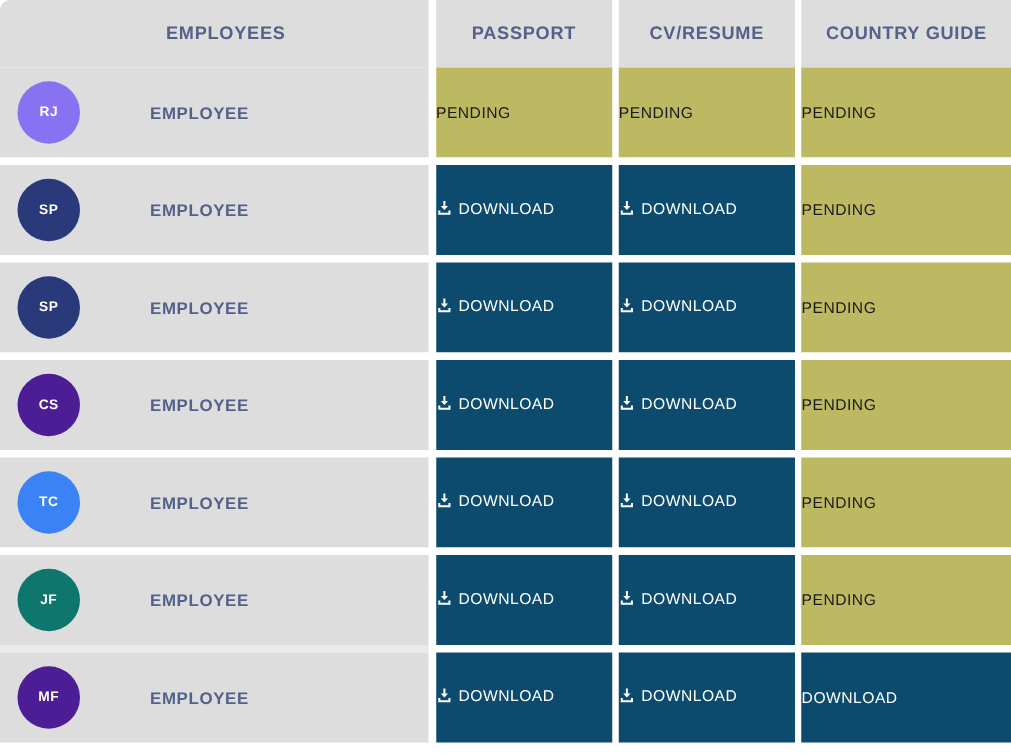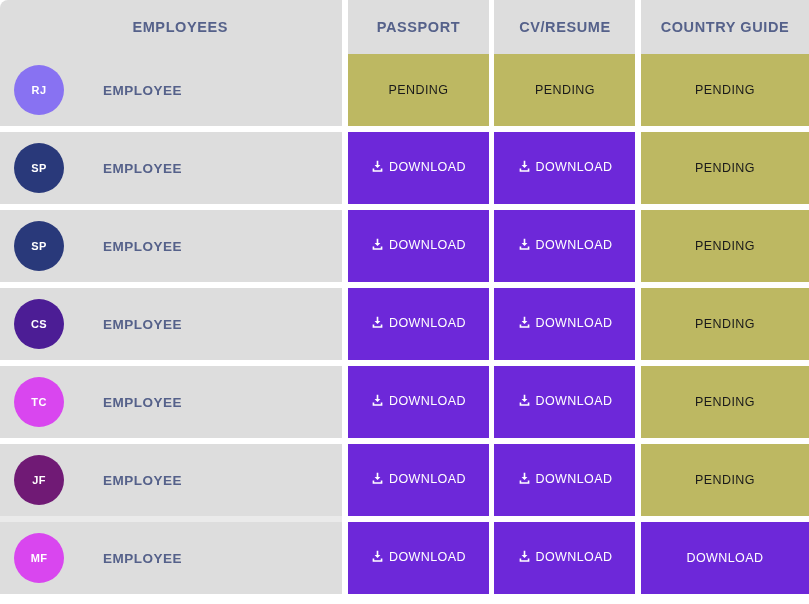--- a/index.html
+++ b/index.html
@@ -74,43 +74,43 @@
     border-radius: 50%;
     display: flex;
     align-items: center;
     justify-content: center;
     color: #ffffff;
     font-size: 11px;
     font-weight: bold;
     letter-spacing: 0.4px;
   }
   .emp-name {
-    margin-left: 39px;
+    margin-left: 56px;
     color: #55618a;
     font-size: 13.5px;
     font-weight: bold;
     letter-spacing: 0.5px;
     white-space: nowrap;
     overflow: hidden;
     width: 96px;
   }
 
   
   .status-cell {
-    text-align: center;
+    text-align: left;
     font-size: 12.5px;
     letter-spacing: 0.4px;
   }
   .status-pending {
     background: #bdb862;
     color: #1a1a1a;
   }
   .status-complete,
   .status-download {
-    background: #6d28d9;
+    background: #0c4a6e;
     color: #ffffff;
     margin-top: 28px;
   }
   .status-download .dl-label {
     display: inline-flex;
     align-items: center;
     justify-content: center;
     gap: 5px;
     font-weight: normal;
   }
@@ -282,21 +282,21 @@
         <td></td>
         <td></td>
         <td></td>
         <td></td>
         <td></td>
         <td></td>
       </tr>
       <tr class="rec-row">
         <td class="cell emp-cell">
           <div class="emp-inner">
-            <div class="avatar" style="background:#d946ef">
+            <div class="avatar" style="background:#3b82f6">
               <span>TC</span>
             </div>
             <div class="emp-name">EMPLOYEE</div>
           </div>
         </td>
         <td class="cell cell-gap"></td>
         <td class="cell status-cell status-download"><span class="dl-label">
             <span class="dl-icon">
               <svg viewBox="0 0 16 16" width="13" height="13" aria-hidden="true">
                 <path fill="#ffffff" d="M7 1h2v5h2.6L8 9.9 4.4 6H7V1z"></path>
@@ -323,21 +323,21 @@
         <td></td>
         <td></td>
         <td></td>
         <td></td>
         <td></td>
         <td></td>
       </tr>
       <tr class="rec-row">
         <td class="cell emp-cell">
           <div class="emp-inner">
-            <div class="avatar" style="background:#701a75">
+            <div class="avatar" style="background:#0f766e">
               <span>JF</span>
             </div>
             <div class="emp-name">EMPLOYEE</div>
           </div>
         </td>
         <td class="cell cell-gap"></td>
         <td class="cell status-cell status-download"><span class="dl-label">
             <span class="dl-icon">
               <svg viewBox="0 0 16 16" width="13" height="13" aria-hidden="true">
                 <path fill="#ffffff" d="M7 1h2v5h2.6L8 9.9 4.4 6H7V1z"></path>
@@ -364,21 +364,21 @@
         <td></td>
         <td></td>
         <td></td>
         <td></td>
         <td></td>
         <td></td>
       </tr>
       <tr class="rec-row">
         <td class="cell emp-cell">
           <div class="emp-inner">
-            <div class="avatar" style="background:#d946ef">
+            <div class="avatar" style="background:#4c1d95">
               <span>MF</span>
             </div>
             <div class="emp-name">EMPLOYEE</div>
           </div>
         </td>
         <td class="cell cell-gap"></td>
         <td class="cell status-cell status-download"><span class="dl-label">
             <span class="dl-icon">
               <svg viewBox="0 0 16 16" width="13" height="13" aria-hidden="true">
                 <path fill="#ffffff" d="M7 1h2v5h2.6L8 9.9 4.4 6H7V1z"></path>

